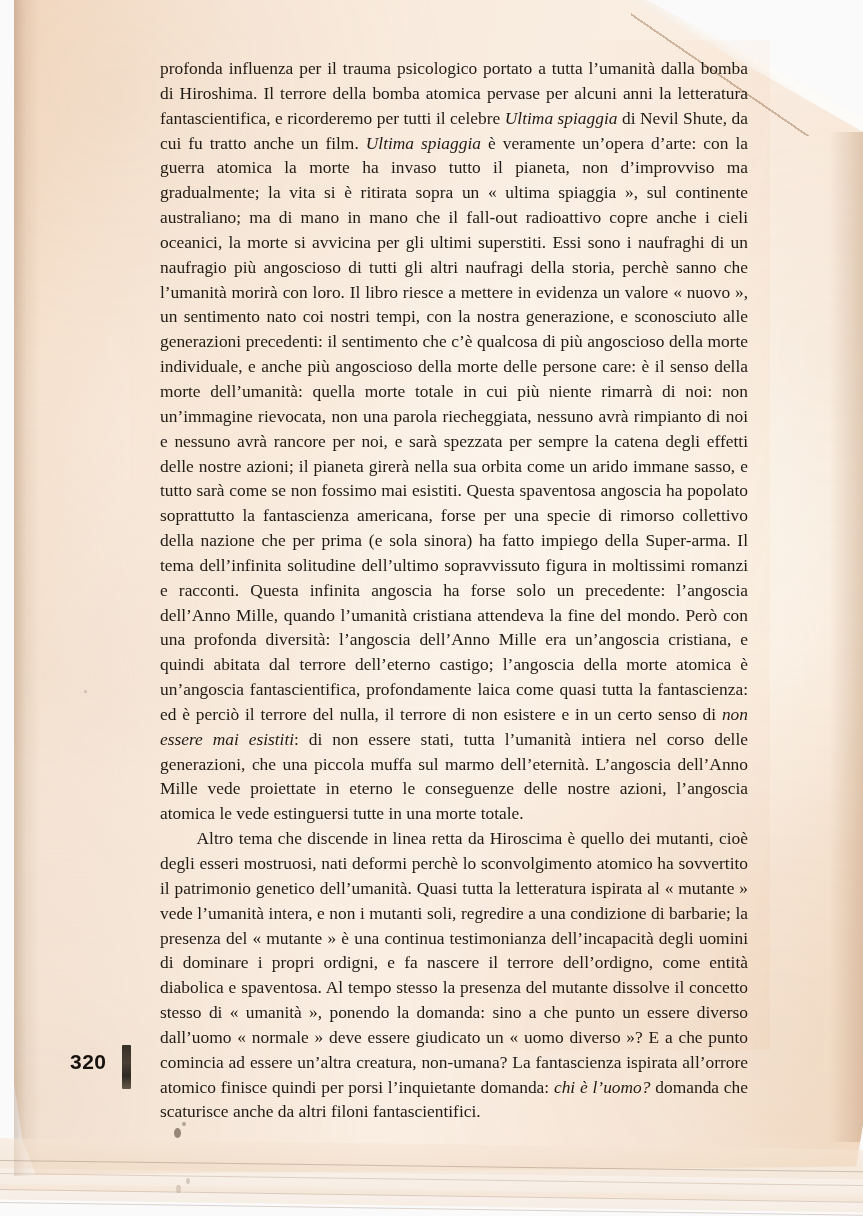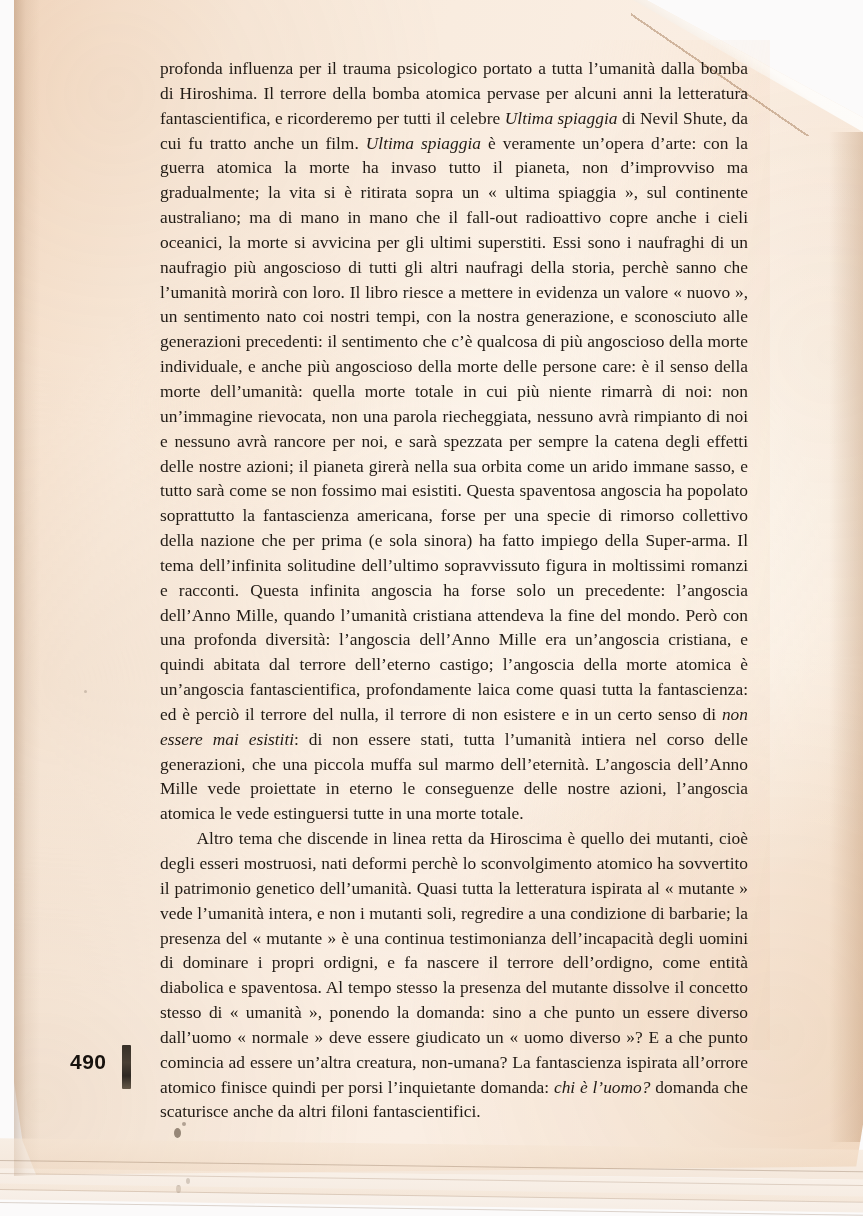--- a/index.html
+++ b/index.html
@@ -209,21 +209,21 @@
 
   <div class="gutter-shadow"></div>
 
   <div class="text-column">
     <p class="para">profonda influenza per il trauma psicologico portato a tutta l’umanità dalla bomba di Hiroshima. Il terrore della bomba atomica pervase per alcuni anni la letteratura fantascientifica, e ricorderemo per tutti il celebre <i>Ultima spiaggia</i> di Nevil Shute, da cui fu tratto anche un film. <i>Ultima spiaggia</i> è veramente un’opera d’arte: con la guerra atomica la morte ha invaso tutto il pianeta, non d’improvviso ma gradualmente; la vita si è ritirata sopra un « ultima spiaggia », sul continente australiano; ma di mano in mano che il fall-out radioattivo copre anche i cieli oceanici, la morte si avvicina per gli ultimi superstiti. Essi sono i naufraghi di un naufragio più angoscioso di tutti gli altri naufragi della storia, perchè sanno che l’umanità morirà con loro. Il libro riesce a mettere in evidenza un valore « nuovo », un sentimento nato coi nostri tempi, con la nostra generazione, e sconosciuto alle generazioni precedenti: il sentimento che c’è qualcosa di più angoscioso della morte individuale, e anche più angoscioso della morte delle persone care: è il senso della morte dell’umanità: quella morte totale in cui più niente rimarrà di noi: non un’immagine rievocata, non una parola riecheggiata, nessuno avrà rimpianto di noi e nessuno avrà rancore per noi, e sarà spezzata per sempre la catena degli effetti delle nostre azioni; il pianeta girerà nella sua orbita come un arido immane sasso, e tutto sarà come se non fossimo mai esistiti. Questa spaventosa angoscia ha popolato soprattutto la fantascienza americana, forse per una specie di rimorso collettivo della nazione che per prima (e sola sinora) ha fatto impiego della Super-arma. Il tema dell’infinita solitudine dell’ultimo sopravvissuto figura in moltissimi romanzi e racconti. Questa infinita angoscia ha forse solo un precedente: l’angoscia dell’Anno Mille, quando l’umanità cristiana attendeva la fine del mondo. Però con una profonda diversità: l’angoscia dell’Anno Mille era un’angoscia cristiana, e quindi abitata dal terrore dell’eterno castigo; l’angoscia della morte atomica è un’angoscia fantascientifica, profondamente laica come quasi tutta la fantascienza: ed è perciò il terrore del nulla, il terrore di non esistere e in un certo senso di <i>non essere mai esistiti</i>: di non essere stati, tutta l’umanità intiera nel corso delle generazioni, che una piccola muffa sul marmo dell’eternità. L’angoscia dell’Anno Mille vede proiettate in eterno le conseguenze delle nostre azioni, l’angoscia atomica le vede estinguersi tutte in una morte totale.</p>
     <p class="para">Altro tema che discende in linea retta da Hiroscima è quello dei mutanti, cioè degli esseri mostruosi, nati deformi perchè lo sconvolgimento atomico ha sovvertito il patrimonio genetico dell’umanità. Quasi tutta la letteratura ispirata al « mutante » vede l’umanità intera, e non i mutanti soli, regredire a una condizione di barbarie; la presenza del « mutante » è una continua testimonianza dell’incapacità degli uomini di dominare i propri ordigni, e fa nascere il terrore dell’ordigno, come entità diabolica e spaventosa. Al tempo stesso la presenza del mutante dissolve il concetto stesso di « umanità », ponendo la domanda: sino a che punto un essere diverso dall’uomo « normale » deve essere giudicato un « uomo diverso »? E a che punto comincia ad essere un’altra creatura, non-umana? La fantascienza ispirata all’orrore atomico finisce quindi per porsi l’inquietante domanda: <i>chi è l’uomo?</i> domanda che scaturisce anche da altri filoni fantascientifici.</p>
   </div>
 
   <div class="ink-fade"></div>
 
-  <div class="folio">490</div>
+  <div class="folio">320</div>
   <div class="folio-rule"></div>
 
   <div class="speck speck-blur" style="left:174px; top:1128px; width:7px; height:10px;"></div>
   <div class="speck" style="left:182px; top:1122px; width:4px; height:4px; opacity:.4;"></div>
   <div class="speck speck-blur" style="left:176px; top:1185px; width:5px; height:8px; opacity:.45;"></div>
   <div class="speck speck-blur" style="left:186px; top:1178px; width:4px; height:6px; opacity:.35;"></div>
   <div class="speck" style="left:430px; top:960px; width:3px; height:3px; opacity:.25;"></div>
   <div class="speck" style="left:84px; top:690px; width:3px; height:3px; opacity:.22;"></div>
 
   <div class="page-stack">

